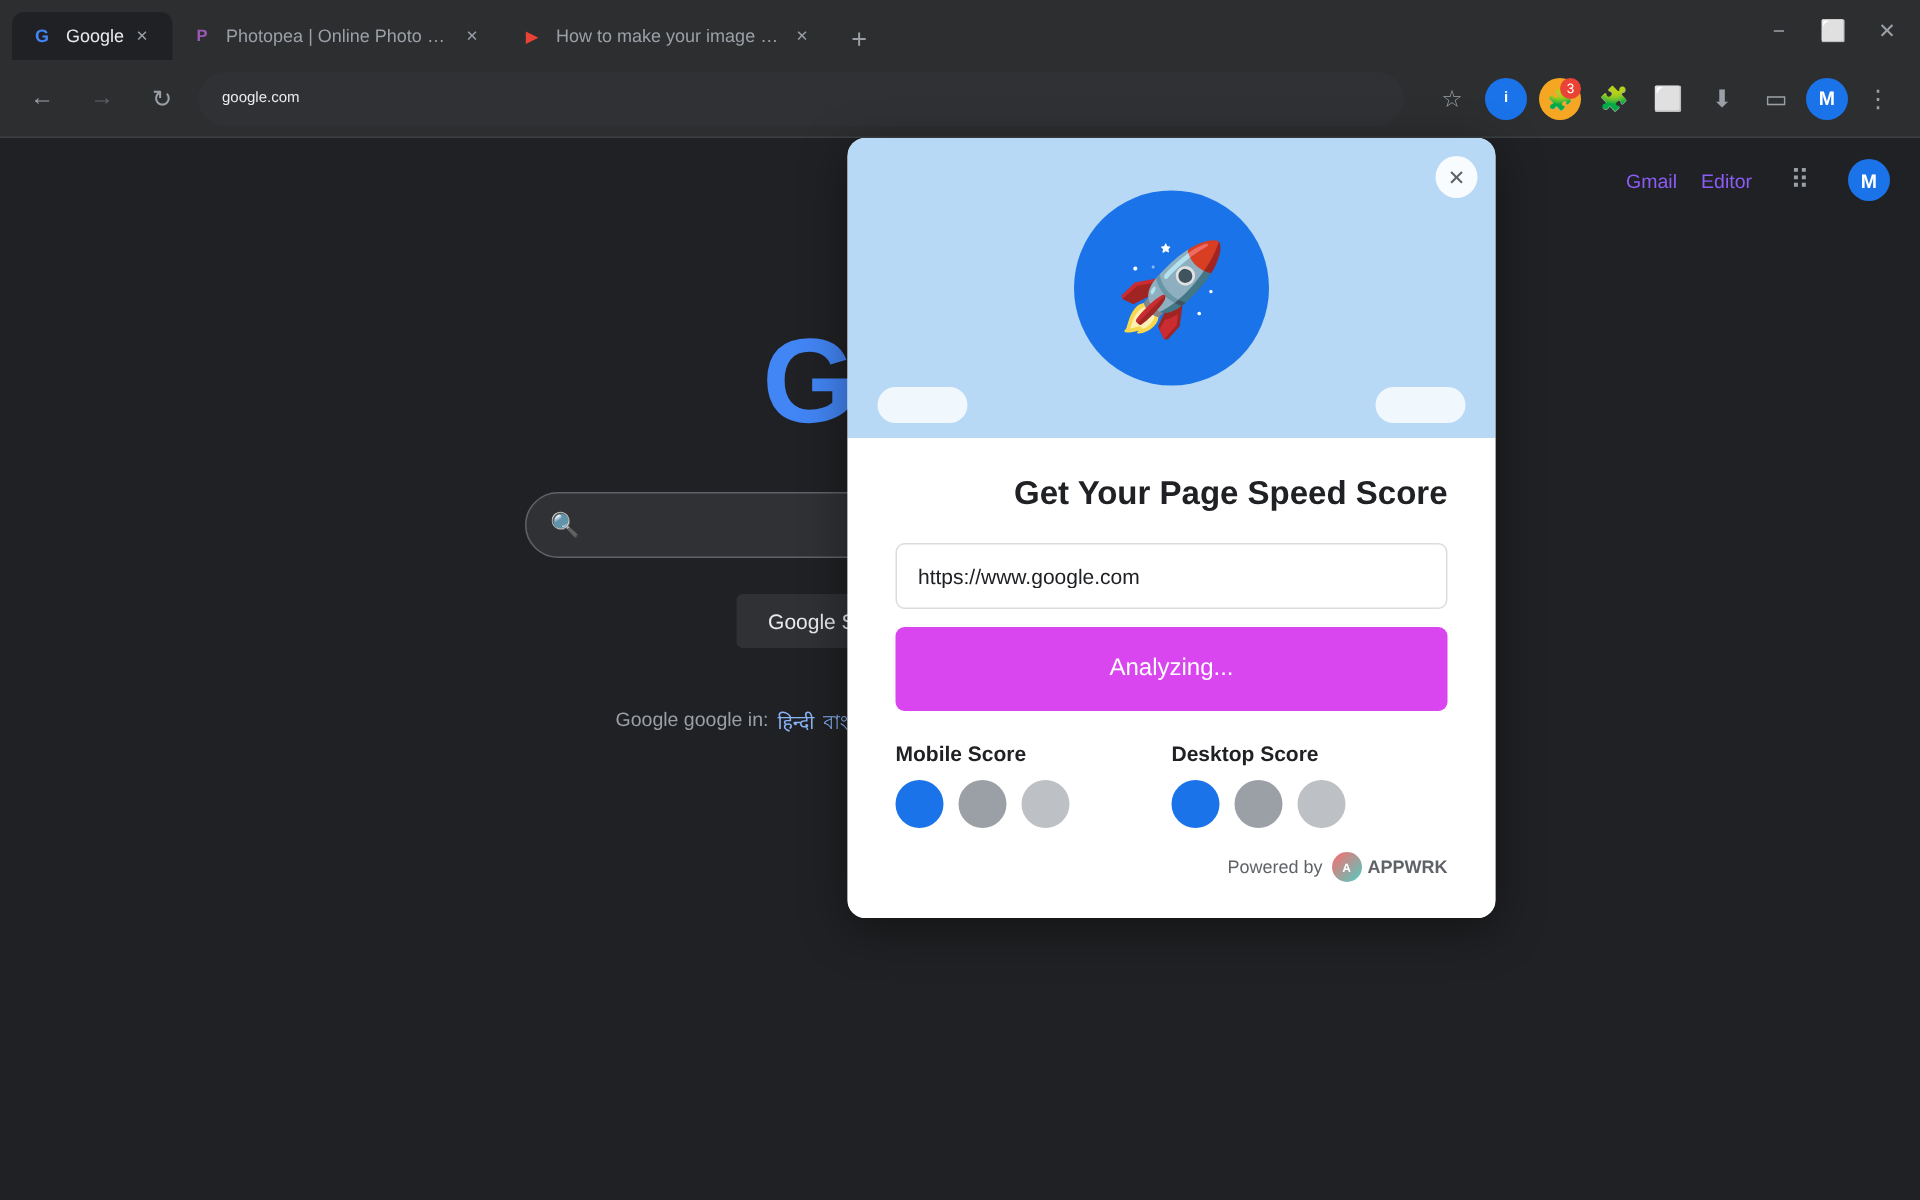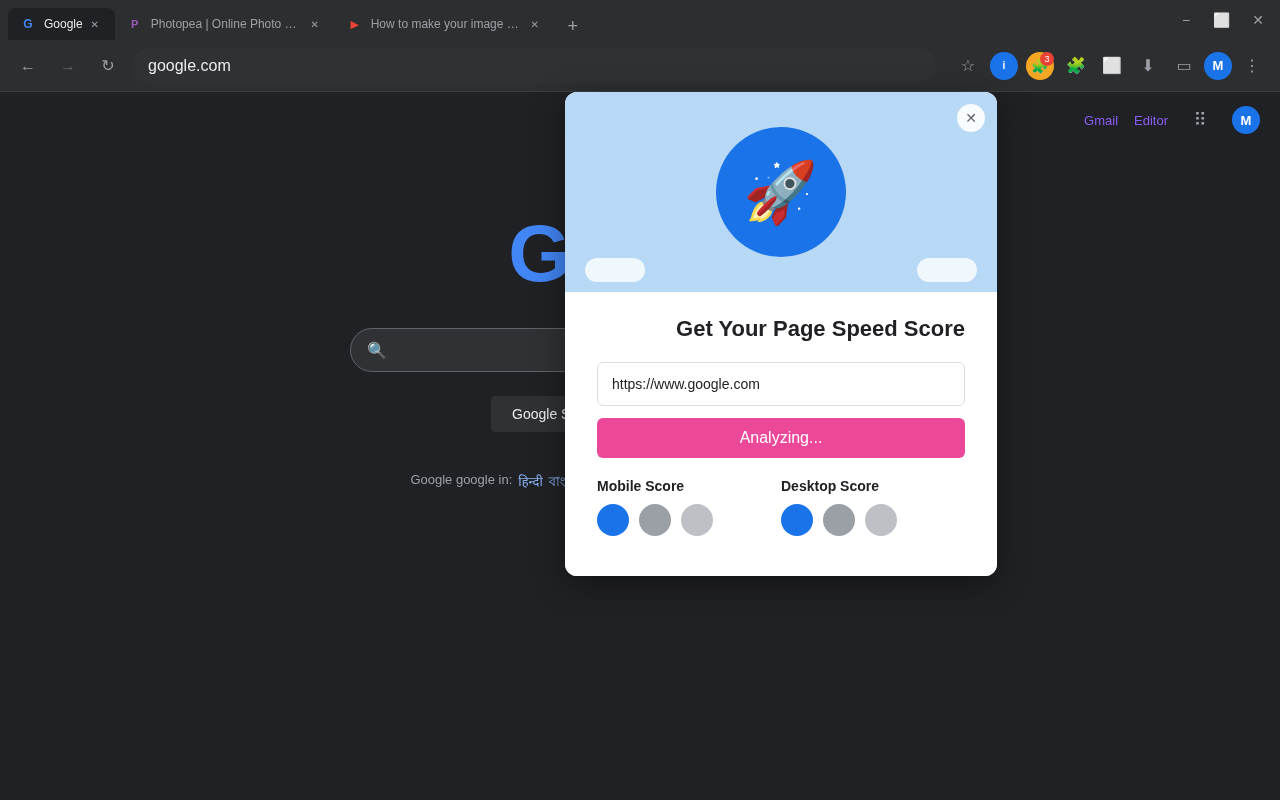--- a/index.html
+++ b/index.html
@@ -125,21 +125,21 @@
     }
     .address-bar {
       flex: 1;
       height: 36px;
       background: #303134;
       border-radius: 18px;
       display: flex;
       align-items: center;
       padding: 0 16px;
       color: #e8eaed;
-      font-size: 16px;
+      font-size: 10px;
     }
     .address-text { flex: 1; }
     .toolbar-icons {
       display: flex;
       align-items: center;
       gap: 4px;
       margin-left: 8px;
     }
     .toolbar-icon {
       width: 32px;
@@ -390,22 +390,22 @@
       border: 1px solid #dadce0;
       border-radius: 6px;
       padding: 0 14px;
       font-size: 14px;
       color: #202124;
       outline: none;
       margin-bottom: 12px;
     }
     .popup-analyze-btn {
       width: 100%;
-      height: 40px;
-      background: #ec4899;
+      height: 56px;
+      background: #d946ef;
       border: none;
       border-radius: 6px;
       color: white;
       font-size: 16px;
       font-weight: 500;
       cursor: pointer;
       margin-bottom: 20px;
     }
     .scores-row {
       display: flex;
@@ -587,16 +587,23 @@
         </div>
         <div class="score-section">
           <div class="score-label">Desktop Score</div>
           <div class="score-dots">
             <div class="score-dot dot-blue"></div>
             <div class="score-dot dot-gray1"></div>
             <div class="score-dot dot-gray2"></div>
           </div>
         </div>
       </div>
+      <div class="powered-by">
+        <span>Powered by</span>
+        <div class="appwrk-logo">
+          <div class="appwrk-icon">A</div>
+          <span>APPWRK</span>
+        </div>
+      </div>
     </div>
   </div>
 
 </div>
 
 </body></html>

